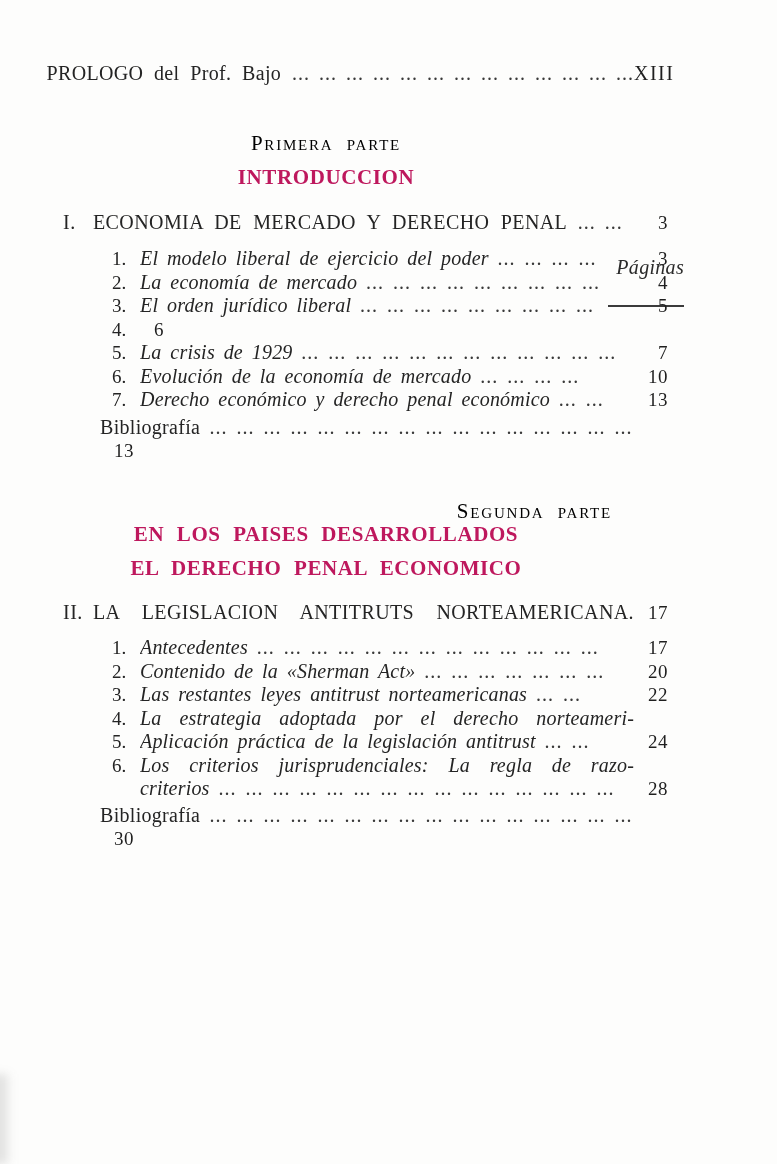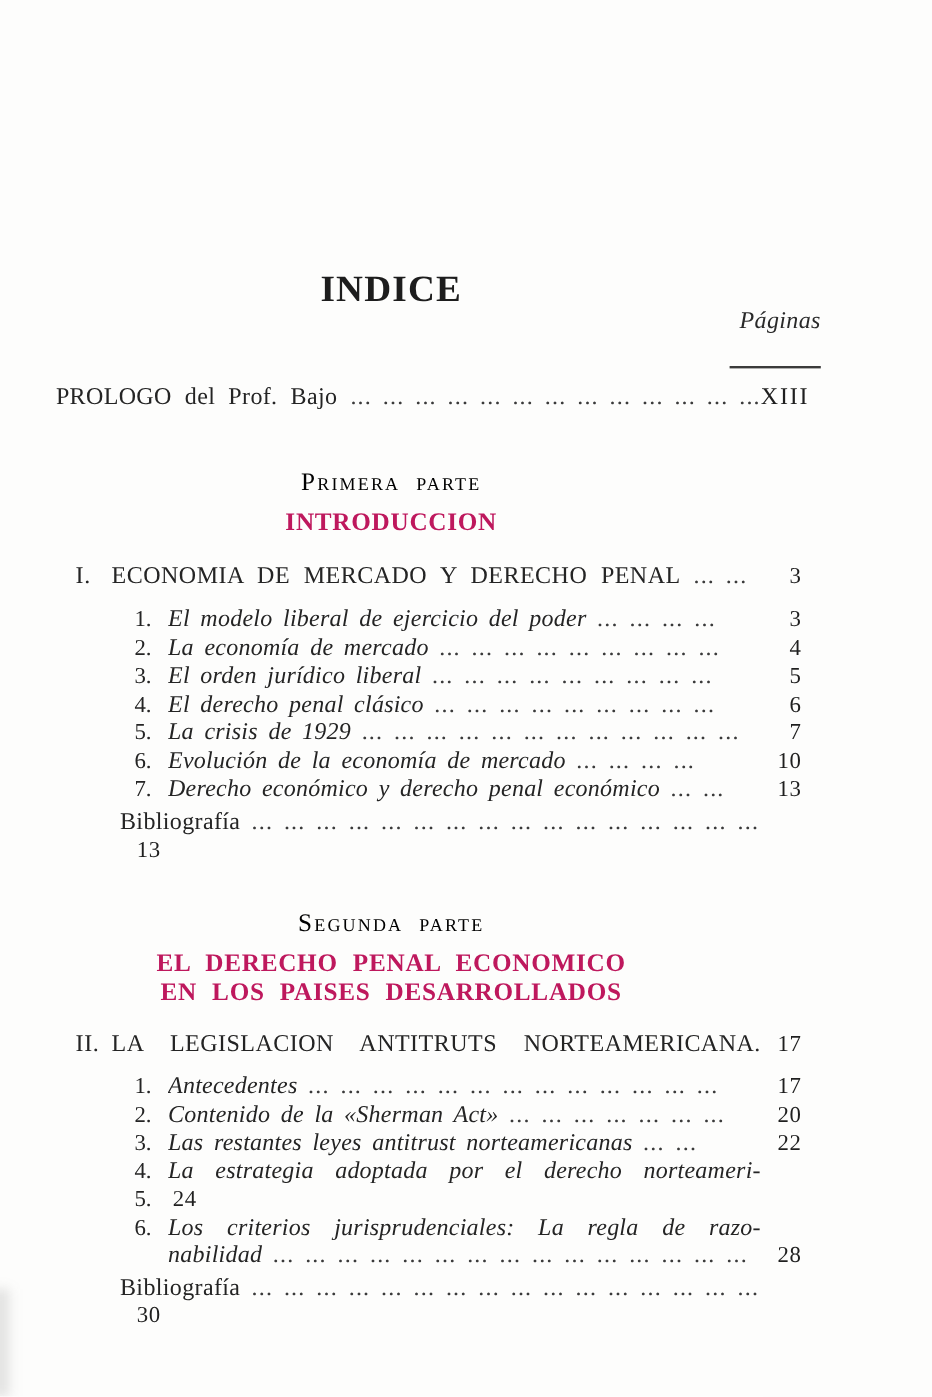--- a/index.html
+++ b/index.html
@@ -62,21 +62,21 @@
 
   .kicker {
     font-variant: small-caps;
     font-size: 21px;
     letter-spacing: 1.8px;
     word-spacing: 0.3em;
     line-height: 22px;
     color: #000000;
   }
   .kicker-1 { margin-top: 46px; }
-  .kicker-2 { margin-top: 37px; }
+  .kicker-2 { margin-top: 37px; text-align: right; }
   .part-heading {
     font-weight: bold;
     font-size: 21px;
     letter-spacing: 0.6px;
     word-spacing: 0.32em;
     line-height: 24px;
     color: #be185d;
   }
   .part-heading-1 { margin-top: 11px; }
   .part-heading-2 { margin-top: 10px; }
@@ -109,21 +109,20 @@
 </head>
 <body>
 
 <div class="page">
 
   <div class="pages-head">Páginas</div>
   <div class="pages-rule"></div>
 
   <div class="content">
 
-    <div class="center-block toc-title">INDICE</div>
 
     <div class="row prologo-row">
       <span class="body"><span>PROLOGO  del  Prof.  Bajo</span> <span class="dots">... ... ... ... ... ... ... ... ... ... ... ... ...</span></span>
       <span class="pg">XIII</span>
     </div>
 
     <div class="center-block kicker kicker-1">Primera parte</div>
     <div class="center-block part-heading part-heading-1">INTRODUCCION</div>
 
     <div class="row section-row">
@@ -143,21 +142,20 @@
         <span class="body"><span>La economía de mercado</span> <span class="dots">... ... ... ... ... ... ... ... ...</span></span>
         <span class="pg">4</span>
       </div>
       <div class="row item-row">
         <span class="num">3.</span>
         <span class="body"><span>El orden jurídico liberal</span> <span class="dots">... ... ... ... ... ... ... ... ...</span></span>
         <span class="pg">5</span>
       </div>
       <div class="row item-row">
         <span class="num">4.</span>
-        <span class="body"><span>El derecho penal clásico</span> <span class="dots">... ... ... ... ... ... ... ... ...</span></span>
         <span class="pg">6</span>
       </div>
       <div class="row item-row">
         <span class="num">5.</span>
         <span class="body"><span>La crisis de 1929</span> <span class="dots">... ... ... ... ... ... ... ... ... ... ... ...</span></span>
         <span class="pg">7</span>
       </div>
       <div class="row item-row">
         <span class="num">6.</span>
         <span class="body"><span>Evolución de la economía de mercado</span> <span class="dots">... ... ... ...</span></span>
@@ -169,22 +167,22 @@
         <span class="pg">13</span>
       </div>
     </div>
 
     <div class="row biblio-row biblio-row-1">
       <span class="body"><span>Bibliografía</span> <span class="dots">... ... ... ... ... ... ... ... ... ... ... ... ... ... ... ...</span></span>
       <span class="pg">13</span>
     </div>
 
     <div class="center-block kicker kicker-2">Segunda parte</div>
+    <div class="center-block part-heading">EN LOS PAISES DESARROLLADOS</div>
     <div class="center-block part-heading part-heading-2">EL DERECHO PENAL ECONOMICO</div>
-    <div class="center-block part-heading">EN LOS PAISES DESARROLLADOS</div>
 
     <div class="row section-row section-row-2">
       <span class="sec-num">II.</span>
       <span class="body">LA LEGISLACION ANTITRUTS NORTEAMERICANA.</span>
       <span class="pg">17</span>
     </div>
 
     <div class="items items-2">
       <div class="row item-row">
         <span class="num">1.</span>
@@ -201,30 +199,31 @@
         <span class="body"><span>Las restantes leyes antitrust norteamericanas</span> <span class="dots">... ...</span></span>
         <span class="pg">22</span>
       </div>
       <div class="row item-row">
         <span class="num">4.</span>
         <span class="body fill">La estrategia adoptada por el derecho norteameri-</span>
         <span class="pg"></span>
       </div>
       <div class="row item-row">
         <span class="num">5.</span>
+        <span class="body"><span>Aplicación práctica de la legislación antitrust</span> <span class="dots">... ...</span></span>
         <span class="pg">24</span>
       </div>
       <div class="row item-row">
         <span class="num">6.</span>
         <span class="body fill">Los criterios jurisprudenciales: La regla de razo-</span>
         <span class="pg"></span>
       </div>
       <div class="row item-row">
         <span class="num"></span>
-        <span class="body"><span>nabilidad</span> <span class="dots">... ... ... ... ... ... ... ... ... ... ... ... ... ... ...</span></span>
+        <span class="body"><span>criterios</span> <span class="dots">... ... ... ... ... ... ... ... ... ... ... ... ... ... ...</span></span>
         <span class="pg">28</span>
       </div>
     </div>
 
     <div class="row biblio-row biblio-row-2">
       <span class="body"><span>Bibliografía</span> <span class="dots">... ... ... ... ... ... ... ... ... ... ... ... ... ... ... ...</span></span>
       <span class="pg">30</span>
     </div>
 
   </div>

